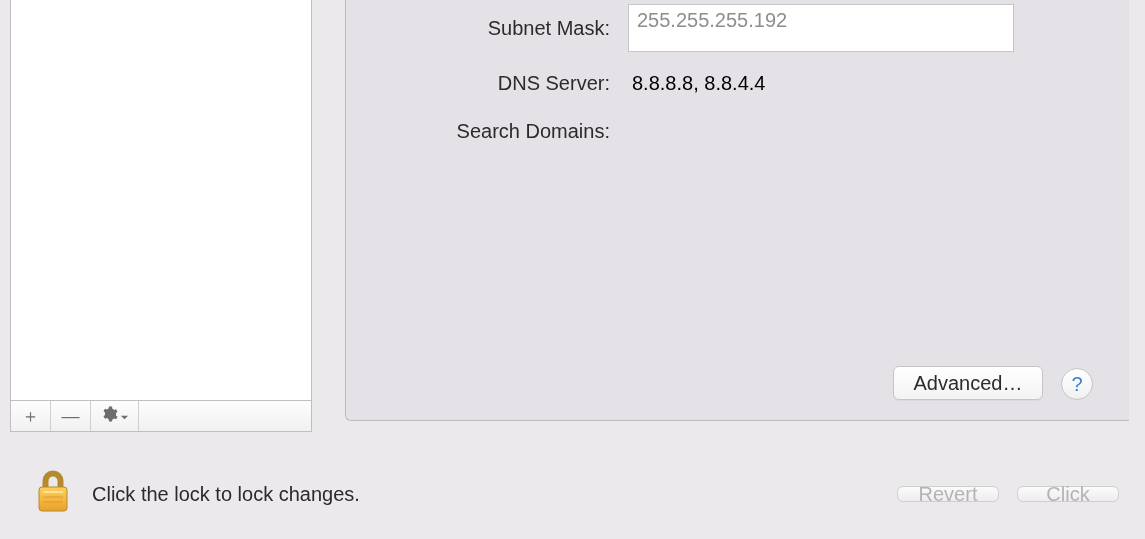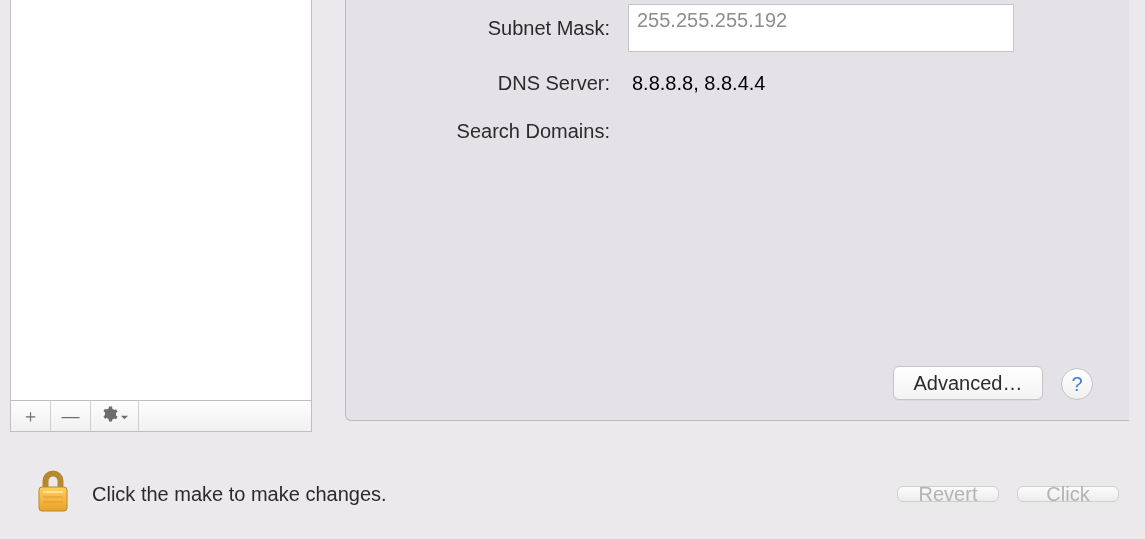--- a/index.html
+++ b/index.html
@@ -234,16 +234,16 @@
         <linearGradient id="g" x1="0" y1="0" x2="0" y2="1">
           <stop offset="0" stop-color="#ffcf5a"></stop>
           <stop offset="1" stop-color="#e9a228"></stop>
         </linearGradient>
       </defs>
       <rect x="7" y="21" width="20" height="2" fill="#ffe29a"></rect>
       <rect x="7" y="26" width="20" height="2" fill="#d69128" opacity="0.4"></rect>
       <rect x="7" y="31" width="20" height="2" fill="#d69128" opacity="0.4"></rect>
     </svg>
   </span>
-  <div class="footer-text">Click the make to make changes.</div>
+  <div class="footer-text">Click the lock to lock changes.</div>
   <div class="footer-btn">Revert</div>
   <div class="footer-btn">Click</div>
 </div>
 
 </body></html>

